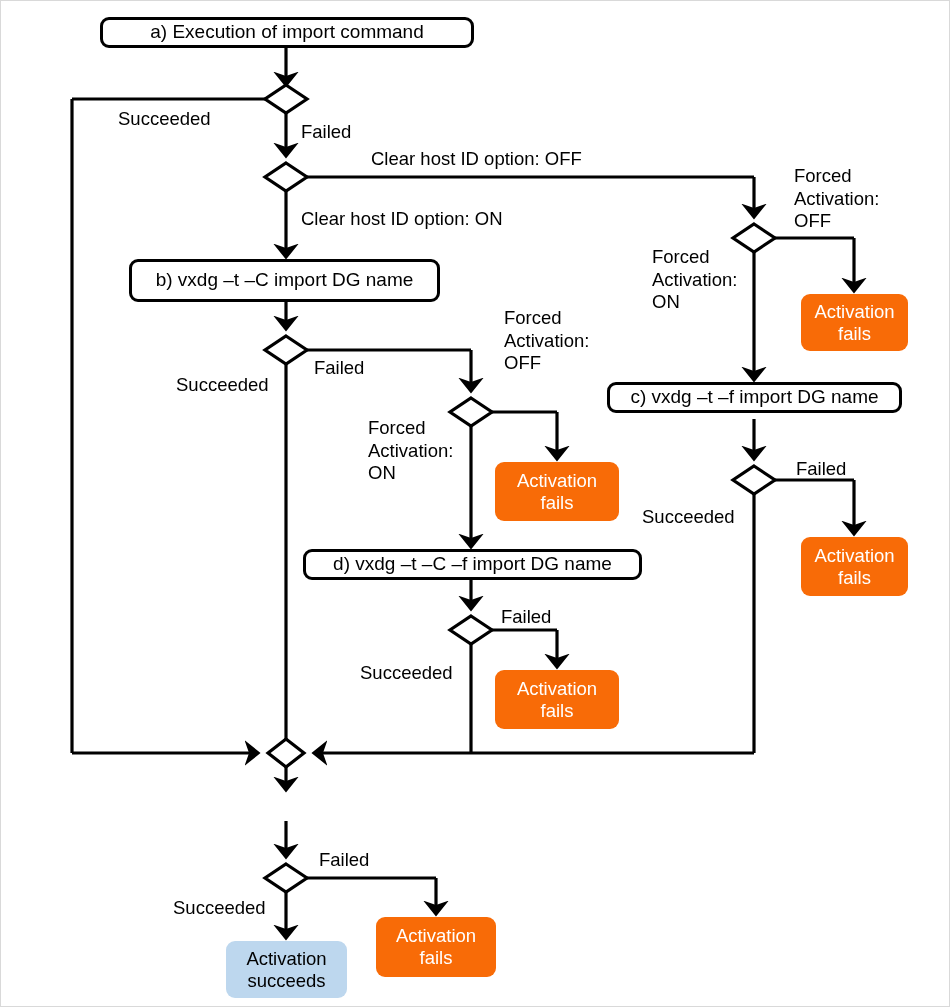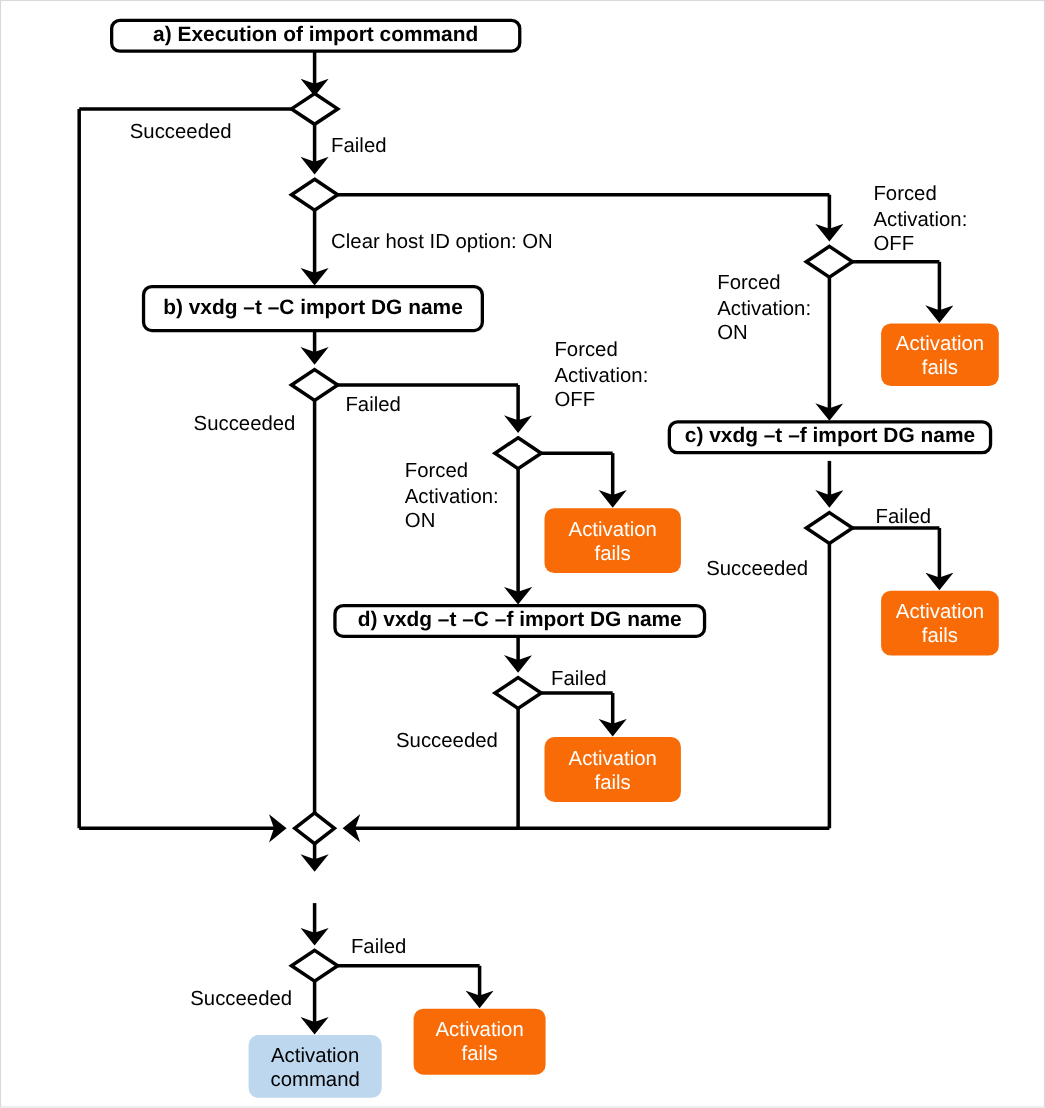--- a/index.html
+++ b/index.html
@@ -22,21 +22,20 @@
     line-height:1.18;
   }
   
   .proc{
     background:#ffffff;
     border:3px solid #000000;
     border-radius:9px;
     color:#000000;
     font-size:19px;
     padding:0 10px;
-    font-weight:bold;
   }
   
   .term-fail{
     background:#f86b07;
     border-radius:9px;
     color:#ffffff;
     font-size:18.5px;
   }
   
   .term-ok{
@@ -171,27 +170,28 @@
     <span>fails</span>
   </div>
 
   <div class="node term-fail" style="left:375px;top:916px;width:120px;height:60px;flex-direction:column;">
     <span>Activation</span>
     <span>fails</span>
   </div>
 
   <div class="node term-ok" style="left:225px;top:940px;width:121px;height:57px;flex-direction:column;">
     <span>Activation</span>
-    <span>command</span>
+    <span>succeeds</span>
   </div>
 
   <div class="lbl" style="left:117px;top:107px;">Succeeded</div>
 
   <div class="lbl" style="left:300px;top:120px;">Failed</div>
 
+  <div class="lbl" style="left:370px;top:147px;">Clear host ID option: OFF</div>
 
   <div class="lbl" style="left:300px;top:207px;text-align:right;">Clear host ID option: ON</div>
 
   <div class="lbl" style="left:793px;top:164px;">Forced
 Activation:
 OFF</div>
 
   <div class="lbl" style="left:651px;top:245px;">Forced
 Activation:
 ON</div>

